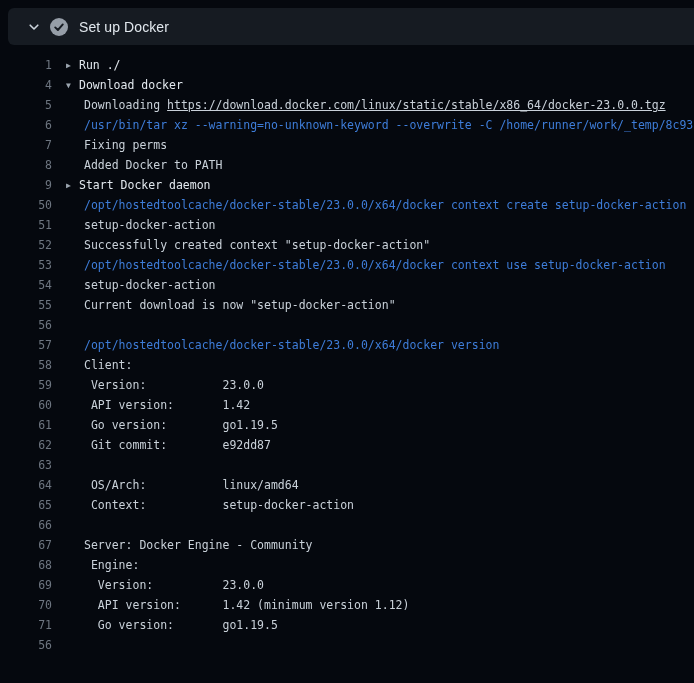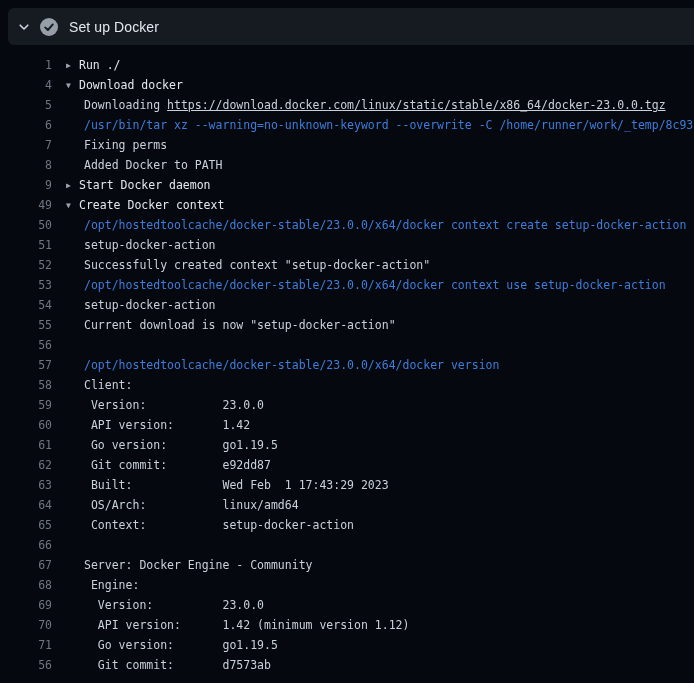--- a/index.html
+++ b/index.html
@@ -18,21 +18,21 @@
     background:var(--page-bg);
     overflow:hidden;
     position:relative;
     font-family:"Liberation Sans", sans-serif;
   }
   .step-header{
     position:absolute;left:8px;top:8px;right:0;height:37px;
     background:var(--header-bg);
     border-radius:6px 0 0 6px;
     display:flex;align-items:center;
-    padding-left:10px;
+    padding-left:20px;
     cursor:pointer;
   }
   .chev{width:12px;height:12px;display:block;flex:0 0 auto;}
   .status{width:18px;height:18px;margin-left:10px;flex:0 0 auto;}
   .step-title{
     margin-left:11px;
     font-size:14px;
     color:var(--text-bright);
     letter-spacing:.1px;
   }
@@ -74,37 +74,36 @@
 </div>
 
 <div class="log">
     <div class="row"><span class="num">1</span><span class="content group"><span class="arrow">▶</span><span>Run ./</span></span></div>
     <div class="row"><span class="num">4</span><span class="content group"><span class="arrow">▼</span><span>Download docker</span></span></div>
     <div class="row"><span class="num">5</span><span class="content"><span>Downloading </span><span class="link">https://download.docker.com/linux/static/stable/x86_64/docker-23.0.0.tgz</span></span></div>
     <div class="row"><span class="num">6</span><span class="content command">/usr/bin/tar xz --warning=no-unknown-keyword --overwrite -C /home/runner/work/_temp/8c93</span></div>
     <div class="row"><span class="num">7</span><span class="content">Fixing perms</span></div>
     <div class="row"><span class="num">8</span><span class="content">Added Docker to PATH</span></div>
     <div class="row"><span class="num">9</span><span class="content group"><span class="arrow">▶</span><span>Start Docker daemon</span></span></div>
-    <div class="row"><span class="num">49</span><span class="content group"><span class="arrow">▼</span><span>Create Docker context</span></span></div>
     <div class="row"><span class="num">50</span><span class="content command">/opt/hostedtoolcache/docker-stable/23.0.0/x64/docker context create setup-docker-action</span></div>
     <div class="row"><span class="num">51</span><span class="content">setup-docker-action</span></div>
     <div class="row"><span class="num">52</span><span class="content">Successfully created context "setup-docker-action"</span></div>
     <div class="row"><span class="num">53</span><span class="content command">/opt/hostedtoolcache/docker-stable/23.0.0/x64/docker context use setup-docker-action</span></div>
     <div class="row"><span class="num">54</span><span class="content">setup-docker-action</span></div>
     <div class="row"><span class="num">55</span><span class="content">Current download is now "setup-docker-action"</span></div>
     <div class="row"><span class="num">56</span></div>
     <div class="row"><span class="num">57</span><span class="content command">/opt/hostedtoolcache/docker-stable/23.0.0/x64/docker version</span></div>
     <div class="row"><span class="num">58</span><span class="content">Client:</span></div>
     <div class="row"><span class="num">59</span><span class="content"> Version:           23.0.0</span></div>
     <div class="row"><span class="num">60</span><span class="content"> API version:       1.42</span></div>
     <div class="row"><span class="num">61</span><span class="content"> Go version:        go1.19.5</span></div>
     <div class="row"><span class="num">62</span><span class="content"> Git commit:        e92dd87</span></div>
-    <div class="row"><span class="num">63</span><span class="content"> Built:             Wed Feb  1 17:43:29 2023</span></div>
+    <div class="row"><span class="num">63</span></div>
     <div class="row"><span class="num">64</span><span class="content"> OS/Arch:           linux/amd64</span></div>
     <div class="row"><span class="num">65</span><span class="content"> Context:           setup-docker-action</span></div>
     <div class="row"><span class="num">66</span><span class="content"></span></div>
     <div class="row"><span class="num">67</span><span class="content">Server: Docker Engine - Community</span></div>
     <div class="row"><span class="num">68</span><span class="content"> Engine:</span></div>
     <div class="row"><span class="num">69</span><span class="content">  Version:          23.0.0</span></div>
     <div class="row"><span class="num">70</span><span class="content">  API version:      1.42 (minimum version 1.12)</span></div>
     <div class="row"><span class="num">71</span><span class="content">  Go version:       go1.19.5</span></div>
-    <div class="row"><span class="num">56</span><span class="content">  Git commit:       d7573ab</span></div>
+    <div class="row"><span class="num">56</span></div>
   </div>
 
 </body></html>

